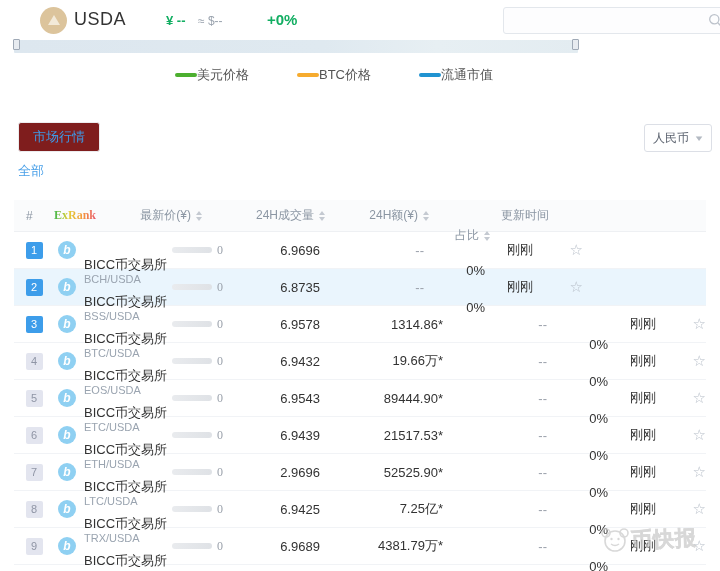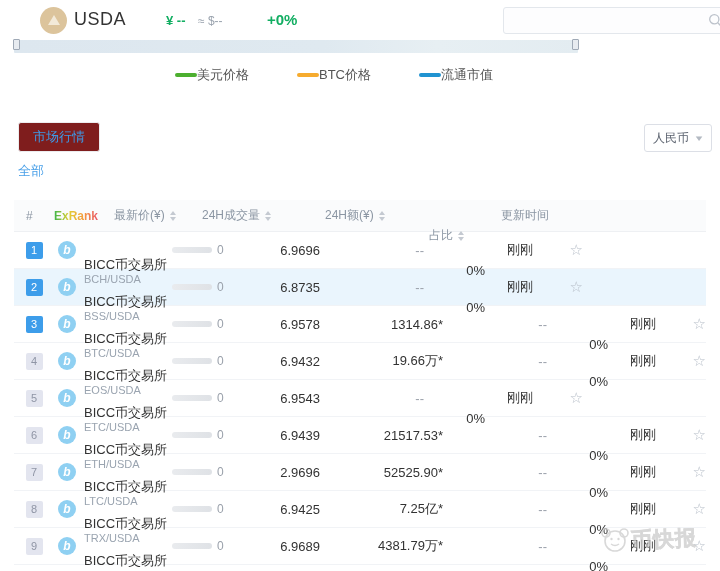--- a/index.html
+++ b/index.html
@@ -45,30 +45,30 @@
 
   
   .table { position:absolute; left:14px; top:200px; width:692px; }
   .thead { display:flex; align-items:center; height:32px; background:#fafbfc;
     border-bottom:1px solid #eef0f3; font-size:12px; color:#8b96a3; }
   .trow { display:flex; align-items:center; height:37px; border-bottom:1px solid #f1f3f6; background:#fff; }
   .trow.highlight { background:#eaf5fd; }
   .c { flex:none; }
   .c-rank { width:40px; display:flex; justify-content:center; }
   .c-exch { width:118px; display:flex; align-items:center; }
-  .c-exrank { width:60px; display:flex; align-items:center; }
+  .c-exrank { width:60px; display:flex; align-items:center;font-family:Liberation Serif, serif; }
   .c-price { width:88px; text-align:right; }
   .c-vol { width:123px; text-align:right; }
   .c-amt { width:104px; text-align:right; }
   .c-share { width:61px; text-align:right;margin-top:40px; }
   .c-upd { width:70px; text-align:center; }
   .c-star { width:28px; text-align:right; }
   .thead .c-rank { justify-content:flex-start; padding-left:12px; }
   .thead .c-exch { padding-left:0; }
-  .thead .h { display:inline-flex; align-items:center; justify-content:flex-start; width:100%; }
+  .thead .h { display:inline-flex; align-items:center; justify-content:flex-end; width:100%; }
   .thead .h.left { justify-content:flex-start; }
   .grad { font-weight:bold; font-size:12px; background:linear-gradient(90deg,#3bb54a,#e0cf35,#f59b3c,#e8566a);
     -webkit-background-clip:text; background-clip:text; color:transparent; }
   .sort { display:inline-flex; flex-direction:column; margin-left:5px; cursor:pointer; }
   .sort i { width:0; height:0; border-left:3px solid transparent; border-right:3px solid transparent; display:block; }
   .sort .up { border-bottom:4px solid #c4c9d1; margin-bottom:2px; }
   .sort .dn { border-top:4px solid #c4c9d1; }
 
   .badge { width:17px; height:17px; border-radius:2px; background:#e3e5ef; color:#8f95a5;
     font-size:11px; display:flex; align-items:center; justify-content:center; }
@@ -297,20 +297,21 @@
       <span class="exnames">
         <span class="exname">BICC币交易所</span>
         <span class="expair">ETC/USDA</span>
       </span>
     </div>
     <div class="c c-exrank">
       <span class="rankbar"></span>
       <span class="rankval">0</span>
     </div>
     <div class="c c-price cell-num">6.9543</div>
+    <div class="c c-vol cell-num">89444.90*</div>
     <div class="c c-amt cell-num cell-muted">--</div>
     <div class="c c-share cell-num">0%</div>
     <div class="c c-upd cell-num">刚刚</div>
     <div class="c c-star"><span class="staricon">☆</span></div>
   </div>
 
   <div class="trow">
     <div class="c c-rank">
             <span class="badge">6</span>
           </div>

